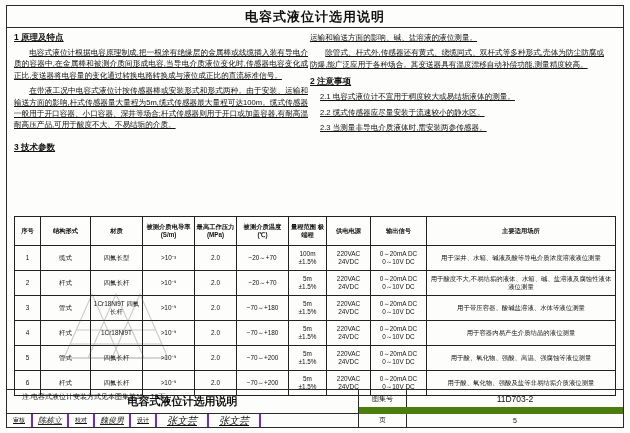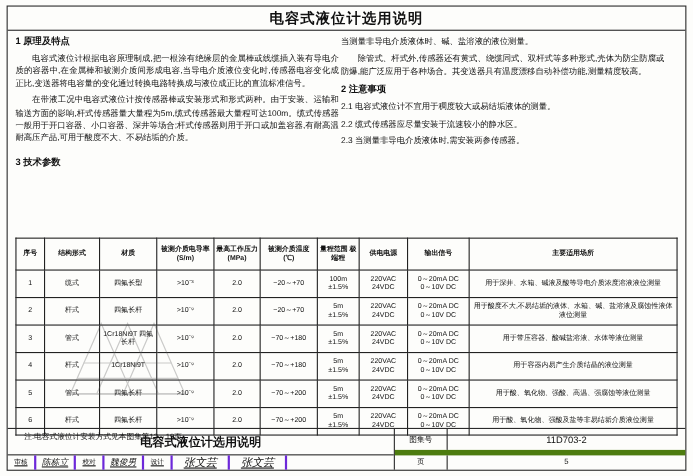--- a/index.html
+++ b/index.html
@@ -39,41 +39,42 @@
   }
   .content{
     position:absolute;
     left:14px;top:32px;
     width:602px;
     height:360px;
   }
   .cols{
     display:flex;
     gap:2px;
+    text-decoration:underline;
   }
   .col{width:294px;}
   .sec-head{
     font-size:8.5px;
     font-weight:bold;
     margin:0 0 3px 0;
     color:#111;
   }
   p.body{
     font-size:7.6px;
     line-height:11.4px;
     margin:0 0 4px 0;
     text-align:justify;
     text-indent:2em;
     color:#111;
   }
   p.noind{text-indent:0;}
   .sub{
     font-size:7.6px;
     line-height:11.4px;
-    margin:0 0 4px 0;
+    margin:0 0 4px 10px;
     text-indent:0;
   }
   
   .tbl-wrap{
     position:absolute;
     left:14px;top:216px;
     width:602px;
   }
   table.spec{
     border-collapse:collapse;
@@ -158,21 +159,21 @@
     font-size:8px;
     color:#222;
   }
   .f-right{
     flex:1;
     display:flex;flex-direction:column;
   }
   .f-r-top{
     flex:1;
     display:flex;
-    border-bottom:5px solid #4d7c0f;
+    border-bottom:7px solid #4d7c0f;
     box-sizing:border-box;
   }
   .f-r-top .c1{
     width:48px;
     border-right:1px solid #2a2a2a;
     display:flex;align-items:center;justify-content:center;
     font-size:7px;
     box-sizing:border-box;
   }
   .f-r-top .c2{
@@ -217,21 +218,21 @@
     <div class="cols">
 
       <div class="col">
         <h3 class="sec-head">1 原理及特点</h3>
         <p class="body">电容式液位计根据电容原理制成,把一根涂有绝缘层的金属棒或线缆插入装有导电介质的容器中,在金属棒和被测介质间形成电容,当导电介质液位变化时,传感器电容变化成正比,变送器将电容量的变化通过转换电路转换成与液位成正比的直流标准信号。</p>
         <p class="body">在带液工况中电容式液位计按传感器棒或安装形式和形式两种。由于安装、运输和输送方面的影响,杆式传感器量大量程为5m,缆式传感器最大量程可达100m。缆式传感器一般用于开口容器、小口容器、深井等场合;杆式传感器则用于开口或加盖容器,有耐高温耐高压产品,可用于酸度不大、不易结垢的介质。</p>
         <h3 class="sec-head" style="margin-top:11px;">3 技术参数</h3>
       </div>
 
       <div class="col">
-        <p class="body noind">当测量非导电介质液体时、碱、盐溶液的液位测量。</p>
+        <p class="body noind">运输和输送方面的影响、碱、盐溶液的液位测量。</p>
         <p class="body">除管式、杆式外,传感器还有黄式、绕缆同式、双杆式等多种形式,壳体为防尘防腐或防爆,能广泛应用于各种场合。其变送器具有温度漂移自动补偿功能,测量精度较高。</p>
         <h3 class="sec-head" style="margin-top:6px;">2 注意事项</h3>
         <p class="sub">2.1 电容式液位计不宜用于稠度较大或易结垢液体的测量。</p>
         <p class="sub">2.2 缆式传感器应尽量安装于流速较小的静水区。</p>
         <p class="sub">2.3 当测量非导电介质液体时,需安装两参传感器。</p>
       </div>
 
     </div>
   </div>
 

